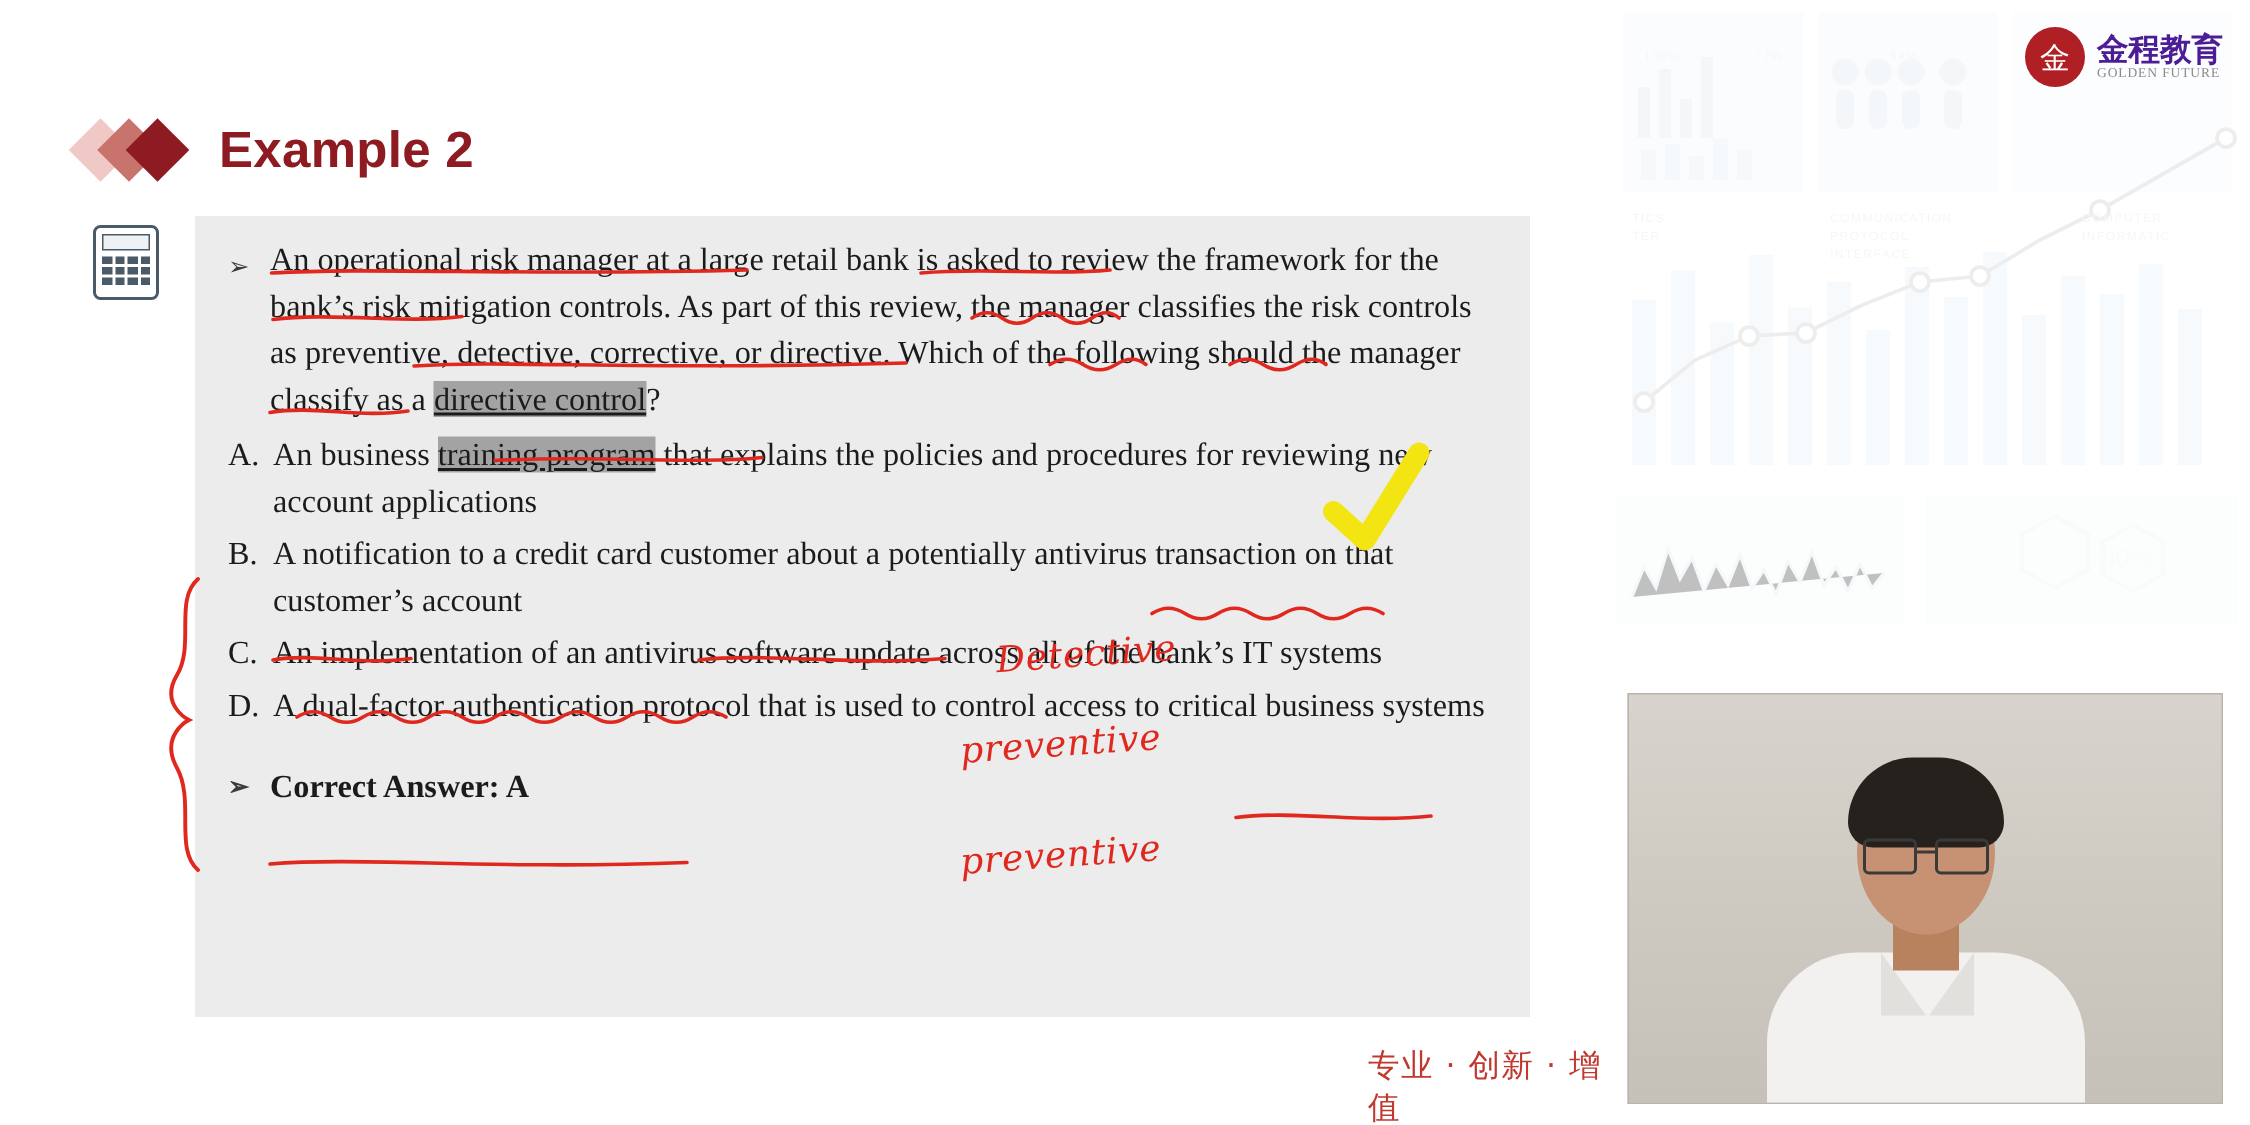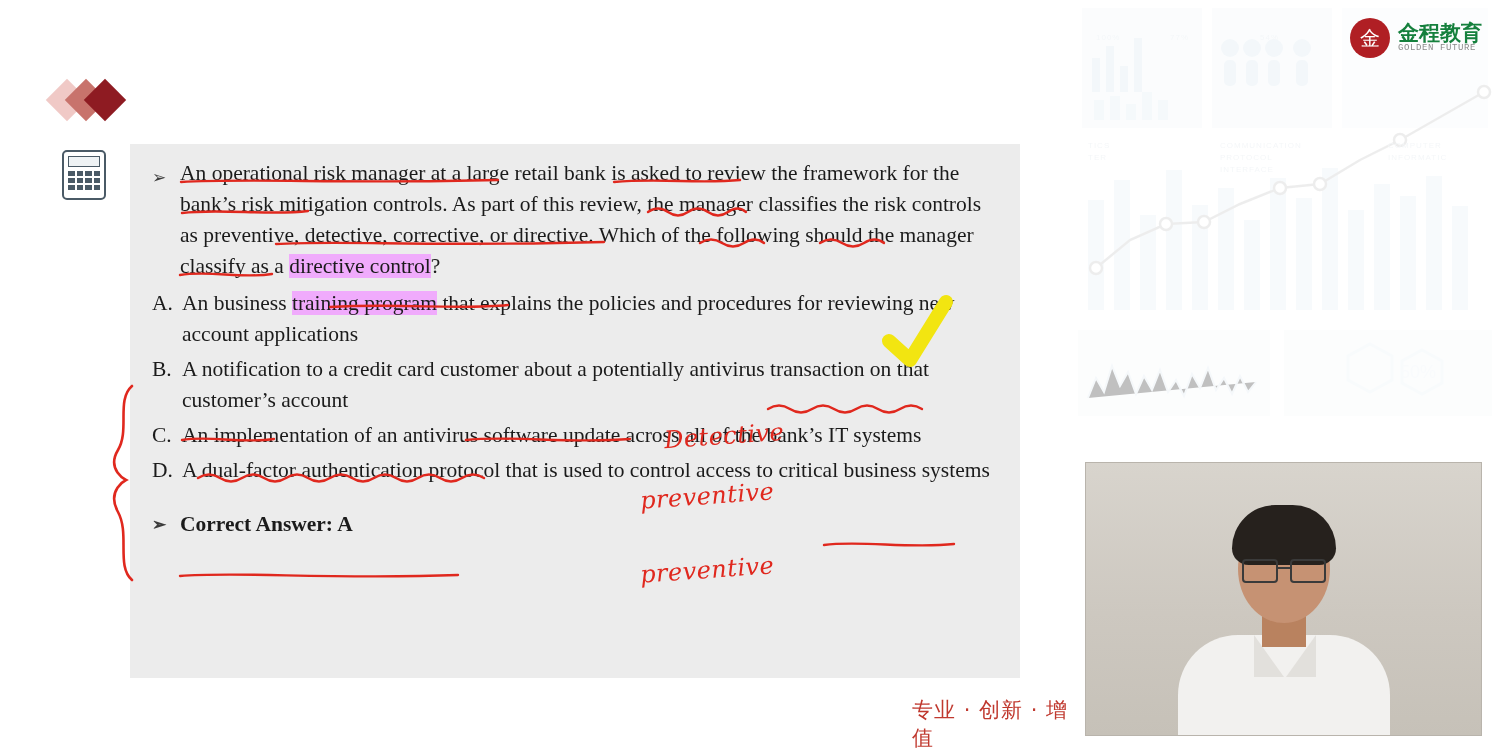--- a/index.html
+++ b/index.html
@@ -120,21 +120,21 @@
     font-size: 21.5px;
     line-height: 31px;
     color: #1b1b1b;
     margin-bottom: 4px;
   }
   .choice .lbl {
     width: 30px;
     flex: 0 0 30px;
   }
   .choice .txt { flex: 1; }
-  .hl { background: #f0abfc; }
+  .hl { background: #a3a3a3; text-decoration: underline; }
 
   .answer-row {
     display: flex;
     align-items: center;
     margin-top: 26px;
     font-size: 21.5px;
     font-weight: bold;
     color: #1b1b1b;
     font-family: "Liberation Serif", serif;
   }
@@ -202,28 +202,28 @@
     font-family: "Liberation Serif", serif;
     display: flex;
     align-items: center;
     justify-content: center;
     margin-right: 8px;
   }
   #logo .names { line-height: 1.05; }
   #logo .cn {
     font-size: 21px;
     font-weight: bold;
-    color: #15803d;
+    color: #4c1d95;
     font-family: "DejaVu Sans", sans-serif;
   }
   #logo .en {
     font-size: 9px;
     color: #8a8a8a;
     letter-spacing: 0.6px;
-    font-family: Liberation Mono, monospace;
+    font-family: Liberation Serif, serif;
   }
 
   
   #video-tile {
     position: absolute;
     left: 1085px;
     top: 462px;
     width: 395px;
     height: 272px;
     background: #cfcbc4;
@@ -316,20 +316,21 @@
 <body>
 
 <div id="slide">
 
   <div id="title-row">
     <div class="diamond-cluster">
       <span class="diamond d1"></span>
       <span class="diamond d2"></span>
       <span class="diamond d3"></span>
     </div>
+    <div id="slide-title">Example 2</div>
   </div>
 
   <div id="calc-icon">
     <div class="screen"></div>
     <div class="keys">
       <i></i>
         <i></i>
         <i></i>
         <i></i>
       <i></i>

